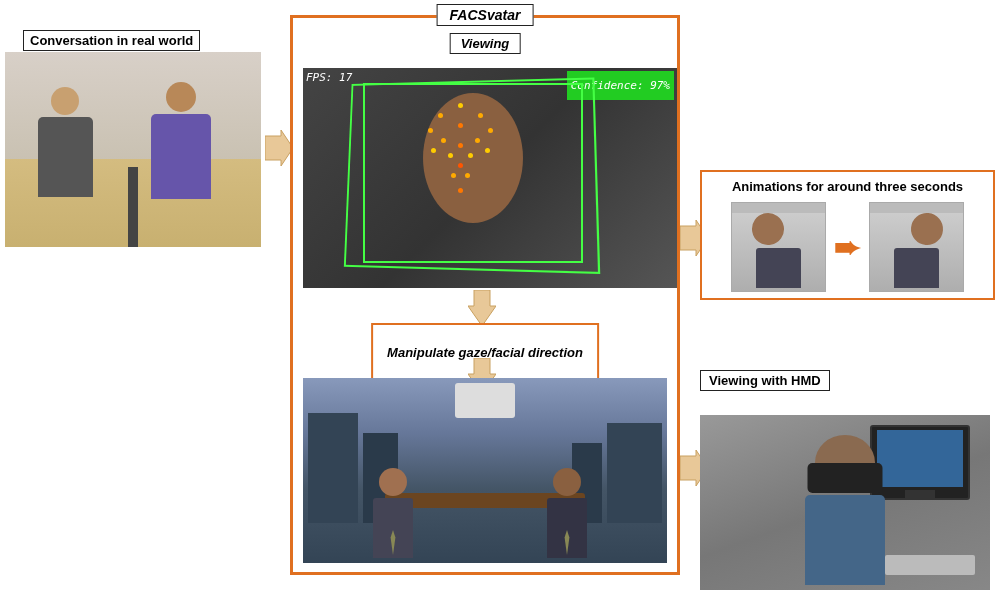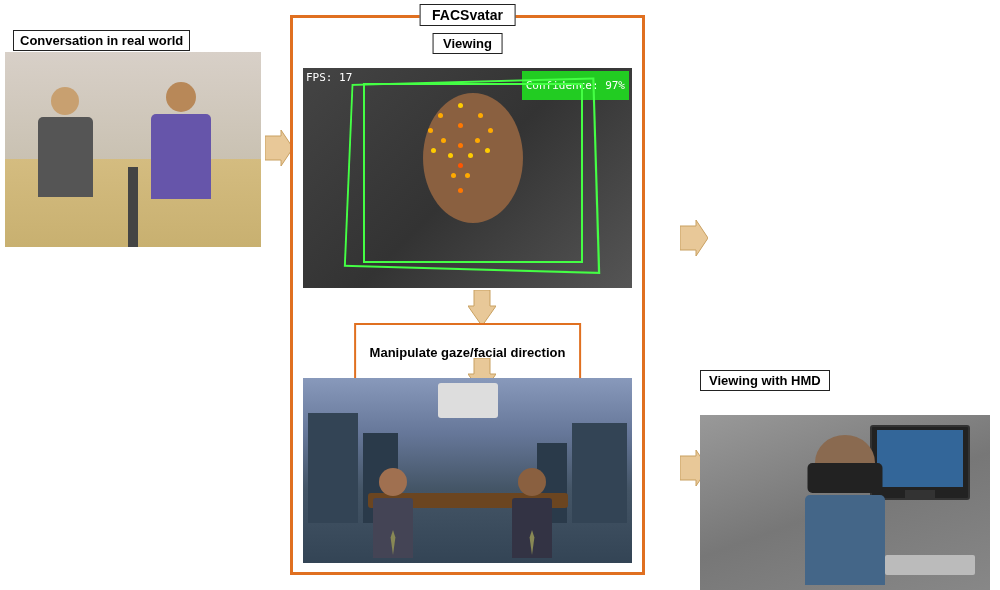--- a/index.html
+++ b/index.html
@@ -23,21 +23,21 @@
     .real-world-panel {
       position: absolute;
       left: 5px;
       top: 30px;
       width: 260px;
       height: 220px;
     }
     .real-world-label {
       position: absolute;
       top: 0;
-      left: 8px;
+      left: 18px;
       background: #fff;
       border: 1.5px solid #222;
       padding: 2px 6px;
       font-size: 13px;
       font-weight: bold;
       z-index: 10;
     }
     .real-world-img {
       position: absolute;
       top: 22px;
@@ -122,24 +122,25 @@
       width: 10px;
       height: 80px;
       background: #444;
     }
 
     
     .center-box {
       position: absolute;
       left: 290px;
       top: 15px;
-      width: 355px;
+      width: 390px;
       height: 560px;
       border: 3px solid #e07020;
       background: #fff;
+      font-style: italic;
     }
 
     
     .facsvatar-label {
       position: absolute;
       top: -14px;
       left: 50%;
       transform: translateX(-50%);
       background: #fff;
       border: 1.5px solid #222;
@@ -161,21 +162,21 @@
       font-size: 13px;
       font-weight: bold;
       white-space: nowrap;
     }
 
     
     .openface-video {
       position: absolute;
       top: 50px;
       left: 10px;
-      right: 10px;
+      right: 0;
       height: 220px;
       background: #0ea5e9;
       overflow: hidden;
     }
     .video-bg {
       width: 100%;
       height: 100%;
       background: linear-gradient(135deg, #444 0%, #333 50%, #555 100%);
       position: relative;
     }
@@ -616,20 +617,41 @@
       </div>
     </div>
   </div>
 
   <div class="arrow-right-2">
     <svg width="28" height="36" viewBox="0 0 28 36">
       <polygon points="0,6 16,6 16,0 28,18 16,36 16,30 0,30" class="arrow-svg"></polygon>
     </svg>
   </div>
 
+  <div class="animations-box">
+    <div class="animations-label">Animations for around three seconds</div>
+    <div class="animations-frames">
+
+      <div class="anim-frame">
+        <div class="anim-bg">
+          <div class="anim-head" style="transform:rotate(-10deg);margin-left:20px;"></div>
+          <div class="anim-body"></div>
+        </div>
+      </div>
+
+      <div class="anim-arrow">➨</div>
+
+      <div class="anim-frame">
+        <div class="anim-bg">
+          <div class="anim-head" style="transform:rotate(5deg);margin-right:20px;"></div>
+          <div class="anim-body"></div>
+        </div>
+      </div>
+    </div>
+  </div>
 
   <div class="arrow-right-3">
     <svg width="28" height="36" viewBox="0 0 28 36">
       <polygon points="0,6 16,6 16,0 28,18 16,36 16,30 0,30" class="arrow-svg"></polygon>
     </svg>
   </div>
 
   <div class="hmd-box">
     <div style="margin-bottom:5px;">
       <span class="hmd-label">Viewing with HMD</span>

